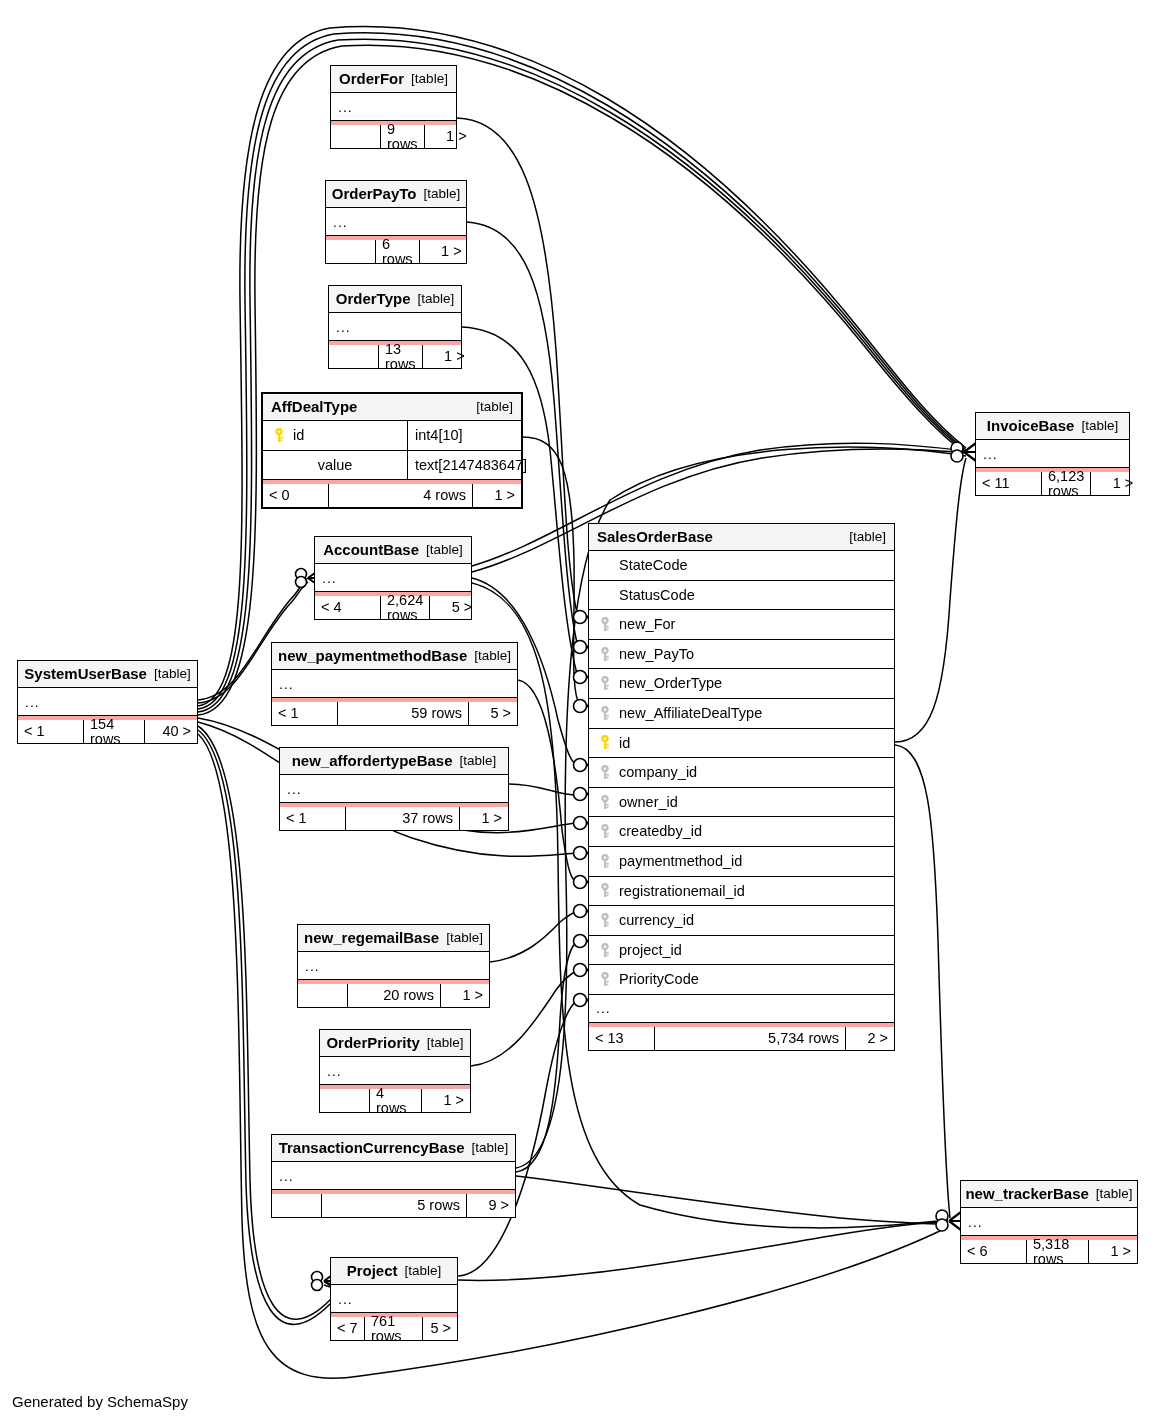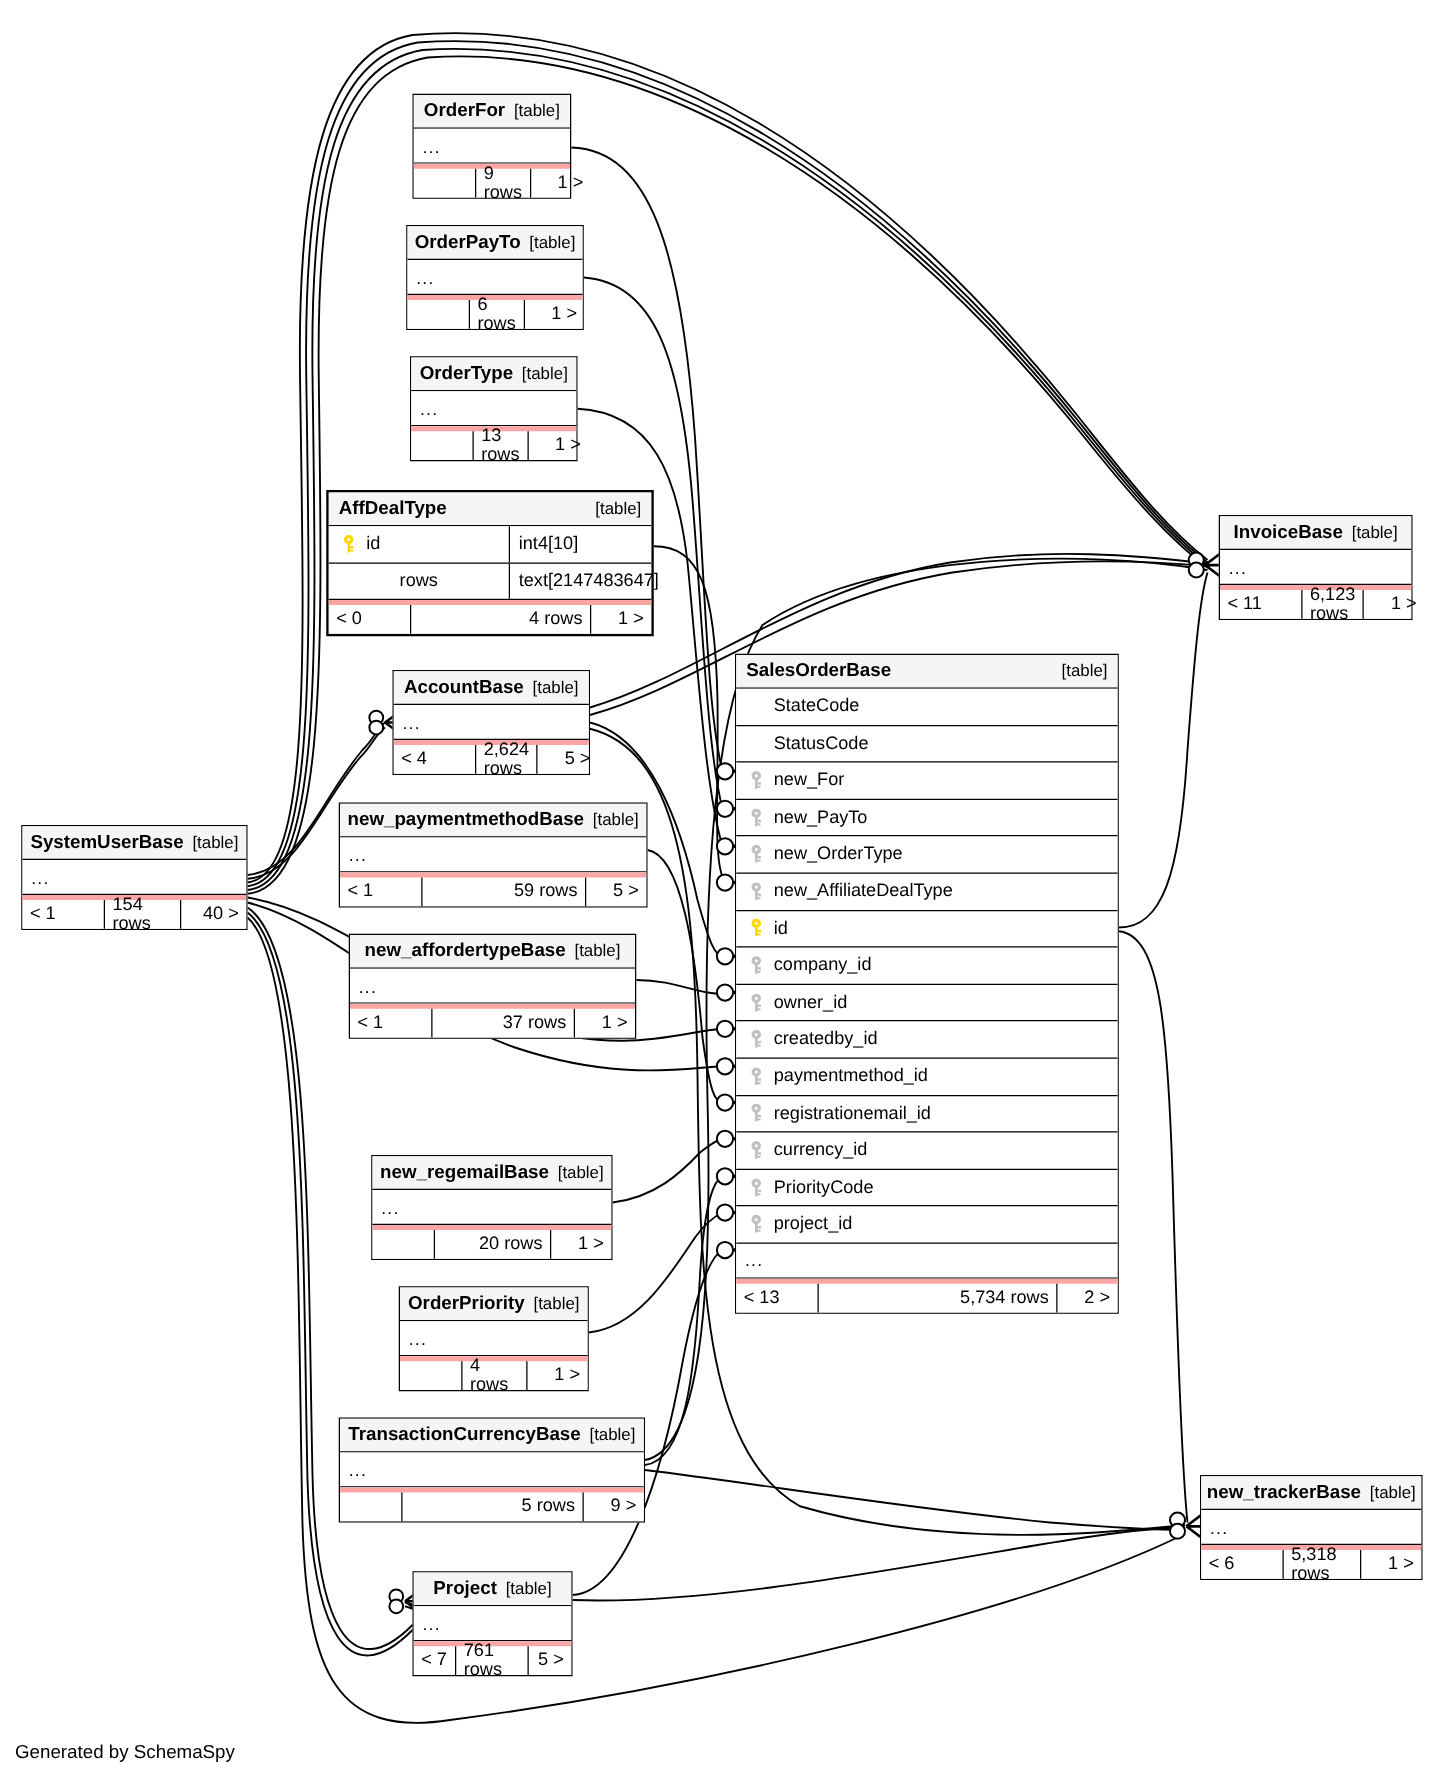--- a/index.html
+++ b/index.html
@@ -277,21 +277,21 @@
     <g stroke="#000000" fill="none" stroke-width="1.6">
       <circle cx="317" cy="1277" r="5.5" fill="#fff"></circle>
       <circle cx="317" cy="1285" r="5.5" fill="#fff"></circle>
     </g>
     <g stroke="#000000" stroke-width="2.1" fill="none">
       <path d="M324,1281 L335,1273 M324,1281 L335,1281 M324,1281 L335,1289"></path>
     </g>
   </svg>
 
   <div id="nodes">
-      <div class="table-node" style="left: 330px; top: 75px; width: 127px;">
+      <div class="table-node" style="left: 330px; top: 65px; width: 127px;">
         <div class="tbl-header centered">
           <span class="tbl-name">OrderFor</span>
           <span class="tbl-tag">[table]</span>
         </div>
         <div class="tbl-body">
           <div class="ellipsis-row">...</div>
         </div>
         <div class="foot-row">
           <span class="foot-cell foot-left" style="flex:0 0 50px"></span>
           <span class="foot-cell foot-mid">9 rows</span>
@@ -342,21 +342,21 @@
                   <rect x="7.2" y="8.8" width="2.6" height="1.8" fill="#ffd700"></rect>
                   <rect x="7.2" y="11.6" width="2.2" height="1.7" fill="#ffd700"></rect>
                 </svg>
               </span>
               <span>id</span>
             </span>
             <span class="col-cell-type">int4[10]</span>
           </div>
           <div class="col-row withtype">
             <span class="col-cell-name ctr">
-              <span>rows</span>
+              <span>value</span>
             </span>
             <span class="col-cell-type">text[2147483647]</span>
           </div>
         </div>
         <div class="foot-row">
           <span class="foot-cell foot-left" style="flex:0 0 66px">&lt; 0</span>
           <span class="foot-cell foot-mid">4 rows</span>
           <span class="foot-cell foot-right" style="flex:0 0 48px">1 &gt;</span>
         </div>
       </div>
@@ -649,33 +649,33 @@
           <div class="col-row">
             <span class="key">
               <svg width="12" height="15" viewBox="0 0 12 15">
                 <circle cx="6" cy="3.6" r="3.3" fill="#c0c0c0" stroke="#c0c0c0"></circle>
                 <circle cx="6" cy="3.6" r="1.2" fill="#ffffff"></circle>
                 <rect x="5" y="6" width="2.2" height="8" fill="#c0c0c0"></rect>
                 <rect x="7.2" y="8.8" width="2.6" height="1.8" fill="#c0c0c0"></rect>
                 <rect x="7.2" y="11.6" width="2.2" height="1.7" fill="#c0c0c0"></rect>
               </svg>
             </span>
+            <span>project_id</span>
+          </div>
+          <div class="col-row">
+            <span class="key">
+              <svg width="12" height="15" viewBox="0 0 12 15">
+                <circle cx="6" cy="3.6" r="3.3" fill="#c0c0c0" stroke="#c0c0c0"></circle>
+                <circle cx="6" cy="3.6" r="1.2" fill="#ffffff"></circle>
+                <rect x="5" y="6" width="2.2" height="8" fill="#c0c0c0"></rect>
+                <rect x="7.2" y="8.8" width="2.6" height="1.8" fill="#c0c0c0"></rect>
+                <rect x="7.2" y="11.6" width="2.2" height="1.7" fill="#c0c0c0"></rect>
+              </svg>
+            </span>
             <span>PriorityCode</span>
-          </div>
-          <div class="col-row">
-            <span class="key">
-              <svg width="12" height="15" viewBox="0 0 12 15">
-                <circle cx="6" cy="3.6" r="3.3" fill="#c0c0c0" stroke="#c0c0c0"></circle>
-                <circle cx="6" cy="3.6" r="1.2" fill="#ffffff"></circle>
-                <rect x="5" y="6" width="2.2" height="8" fill="#c0c0c0"></rect>
-                <rect x="7.2" y="8.8" width="2.6" height="1.8" fill="#c0c0c0"></rect>
-                <rect x="7.2" y="11.6" width="2.2" height="1.7" fill="#c0c0c0"></rect>
-              </svg>
-            </span>
-            <span>project_id</span>
           </div>
           <div class="ellipsis-row">...</div>
         </div>
         <div class="foot-row">
           <span class="foot-cell foot-left" style="flex:0 0 66px">&lt; 13</span>
           <span class="foot-cell foot-mid">5,734 rows</span>
           <span class="foot-cell foot-right" style="flex:0 0 48px">2 &gt;</span>
         </div>
       </div>
     </div>

